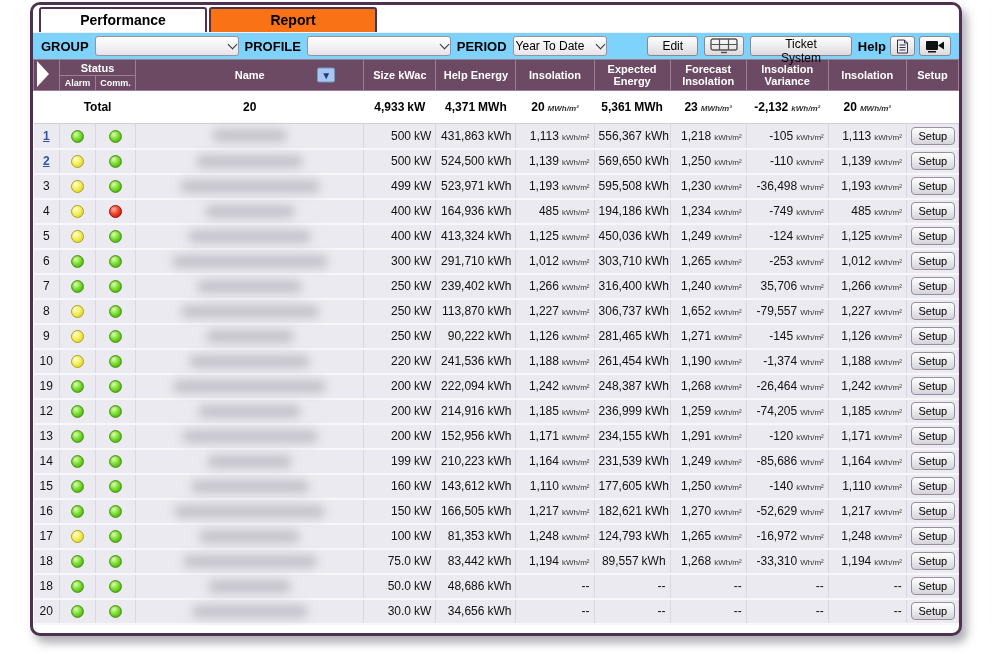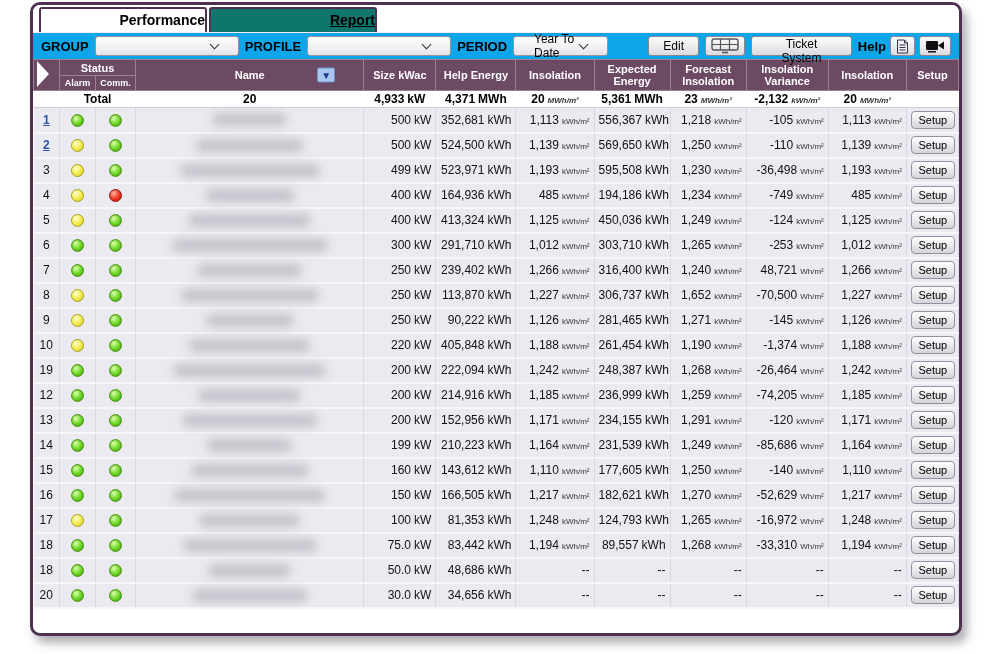--- a/index.html
+++ b/index.html
@@ -8,37 +8,37 @@
   .window {
     position:absolute; left:30px; top:2px; width:932px; height:634px;
     border:3px solid #4e3150; border-radius:10px; background:#fff;
     box-shadow:5px 7px 10px rgba(110,110,120,.55);
     overflow:hidden;
   }
 
   
   .tabbar { display:flex; align-items:flex-end; height:27px; background:#fff; padding-left:6px; }
   .tab {
-    width:168px; height:25px; text-align:right; font-weight:bold; font-size:14px;
+    width:168px; height:25px; text-align:center; font-weight:bold; font-size:14px;
     border:2px solid #4e3150; border-bottom:none; line-height:22px; color:#000;
     border-top-left-radius:3px; border-top-right-radius:3px; margin-right:2px; cursor:pointer;
   }
   .tab.active { background:#fff; }
-  .tab.inactive { background:#0f766e;text-decoration:underline; }
+  .tab.inactive { background:#f97316; }
 
   
   .toolbar {
-    height:27px; background:#0ea5e9; display:flex; align-items:center;
+    height:27px; background:#7dd3fc; display:flex; align-items:center;
     padding:0 8px; gap:6px; font-size:13px; font-weight:bold; color:#000;
     border-top:1px solid #f2f0f6;
   }
   .fake-select {
     height:20px; background:linear-gradient(#ffffff,#e6e4ea); border:1px solid #97939e;
     border-radius:3px; display:flex; align-items:center; justify-content:space-between;
-    font-weight:normal; font-size:12px; padding:0 20px; cursor:pointer;
+    font-weight:normal; font-size:12px; padding:0 2px; cursor:pointer;
   }
   .sel-group { width:150px; } .sel-profile { width:150px; } .sel-period { width:98px; }
   .chev { width:7px; height:7px; border-right:1.5px solid #333; border-bottom:1.5px solid #333;
     transform:rotate(45deg); margin-top:-4px; flex:none; }
   .btn {
     height:20px; border:1px solid #8a8692; border-radius:3px; font-size:12px;
     background:linear-gradient(#fefefe,#dcdade); padding:0 14px; cursor:pointer;
     font-family:"Liberation Sans", sans-serif;
   }
   .icon-btn { padding:0 5px; display:flex; align-items:center; justify-content:center; }
@@ -56,21 +56,21 @@
     border-top:13px solid transparent; border-bottom:13px solid transparent;
     border-left:12px solid #fff; margin-left:-8px; }
   th.name-th { position:relative; }
   .sort-btn {
     position:absolute; right:28px; top:50%; transform:translateY(-50%);
     width:18px; height:15px; background:#a9c6ee; border:1px solid #6f96c8; border-radius:2px;
     color:#1a3b8c; font-size:10px; line-height:13px; text-align:center; cursor:pointer; font-weight:bold;
   }
 
   tr.total-row td {
-    background:#fff; font-weight:bold; font-size:12px; height:17px;
+    background:#fff; font-weight:bold; font-size:12px; height:33px;
     border-bottom:1px solid #cfccd6; padding:0 4px; color:#000;
   }
   tr.total-row td.r { text-align:center; }
   tr.total-row td.c { text-align:center; }
 
   tbody.data td {
     background:#ebeaf0; height:25px; font-size:12px; color:#111;
     border-right:1px solid #dad7e1; border-bottom:2px solid #f7f7fa; padding:0 4px;
   }
   td.c { text-align:center; } td.r { text-align:right; }
@@ -207,21 +207,21 @@
     </tbody>
     <tbody class="data">
         <tr>
           <td class="c"><a class="row-link">1</a></td>
           <td class="c"><span class="led led-green"></span></td>
           <td class="c"><span class="led led-green"></span></td>
           <td>
             <div class="name-blur" style="width: 34%;"></div>
           </td>
           <td class="r"><span>500</span><span class="unit">kW</span></td>
-          <td class="r"><span>352,681</span><span class="unit">kWh</span></td>
+          <td class="r"><span>431,863</span><span class="unit">kWh</span></td>
           <td class="r"><span>1,113</span><span class="unit-sm">kWh/m²</span></td>
           <td class="r"><span>556,367</span><span class="unit">kWh</span></td>
           <td class="r"><span>1,218</span><span class="unit-sm">kWh/m²</span></td>
           <td class="r"><span>-105</span><span class="unit-sm">kWh/m²</span></td>
           <td class="r"><span>1,113</span><span class="unit-sm">kWh/m²</span></td>
           <td class="c"><button class="setup-btn">Setup</button></td>
         </tr>
         <tr>
           <td class="c"><a class="row-link">2</a></td>
           <td class="c"><span class="led led-yellow"></span></td>
@@ -307,37 +307,37 @@
           <td class="c"><span class="led led-green"></span></td>
           <td class="c"><span class="led led-green"></span></td>
           <td>
             <div class="name-blur" style="width: 48%;"></div>
           </td>
           <td class="r"><span>250</span><span class="unit">kW</span></td>
           <td class="r"><span>239,402</span><span class="unit">kWh</span></td>
           <td class="r"><span>1,266</span><span class="unit-sm">kWh/m²</span></td>
           <td class="r"><span>316,400</span><span class="unit">kWh</span></td>
           <td class="r"><span>1,240</span><span class="unit-sm">kWh/m²</span></td>
-          <td class="r"><span>48,721</span><span class="unit-sm">Wh/m²</span></td>
+          <td class="r"><span>35,706</span><span class="unit-sm">Wh/m²</span></td>
           <td class="r"><span>1,266</span><span class="unit-sm">kWh/m²</span></td>
           <td class="c"><button class="setup-btn">Setup</button></td>
         </tr>
         <tr>
           <td class="c">8</td>
           <td class="c"><span class="led led-yellow"></span></td>
           <td class="c"><span class="led led-green"></span></td>
           <td>
             <div class="name-blur" style="width: 63%;"></div>
           </td>
           <td class="r"><span>250</span><span class="unit">kW</span></td>
           <td class="r"><span>113,870</span><span class="unit">kWh</span></td>
           <td class="r"><span>1,227</span><span class="unit-sm">kWh/m²</span></td>
           <td class="r"><span>306,737</span><span class="unit">kWh</span></td>
           <td class="r"><span>1,652</span><span class="unit-sm">kWh/m²</span></td>
-          <td class="r"><span>-70,500</span><span class="unit-sm">Wh/m²</span></td>
+          <td class="r"><span>-79,557</span><span class="unit-sm">Wh/m²</span></td>
           <td class="r"><span>1,227</span><span class="unit-sm">kWh/m²</span></td>
           <td class="c"><button class="setup-btn">Setup</button></td>
         </tr>
         <tr>
           <td class="c">9</td>
           <td class="c"><span class="led led-yellow"></span></td>
           <td class="c"><span class="led led-green"></span></td>
           <td>
             <div class="name-blur" style="width: 40%;"></div>
           </td>
@@ -351,21 +351,21 @@
           <td class="c"><button class="setup-btn">Setup</button></td>
         </tr>
         <tr>
           <td class="c">10</td>
           <td class="c"><span class="led led-yellow"></span></td>
           <td class="c"><span class="led led-green"></span></td>
           <td>
             <div class="name-blur" style="width: 55%;"></div>
           </td>
           <td class="r"><span>220</span><span class="unit">kW</span></td>
-          <td class="r"><span>405,848</span><span class="unit">kWh</span></td>
+          <td class="r"><span>241,536</span><span class="unit">kWh</span></td>
           <td class="r"><span>1,188</span><span class="unit-sm">kWh/m²</span></td>
           <td class="r"><span>261,454</span><span class="unit">kWh</span></td>
           <td class="r"><span>1,190</span><span class="unit-sm">kWh/m²</span></td>
           <td class="r"><span>-1,374</span><span class="unit-sm">Wh/m²</span></td>
           <td class="r"><span>1,188</span><span class="unit-sm">kWh/m²</span></td>
           <td class="c"><button class="setup-btn">Setup</button></td>
         </tr>
         <tr>
           <td class="c">19</td>
           <td class="c"><span class="led led-green"></span></td>

